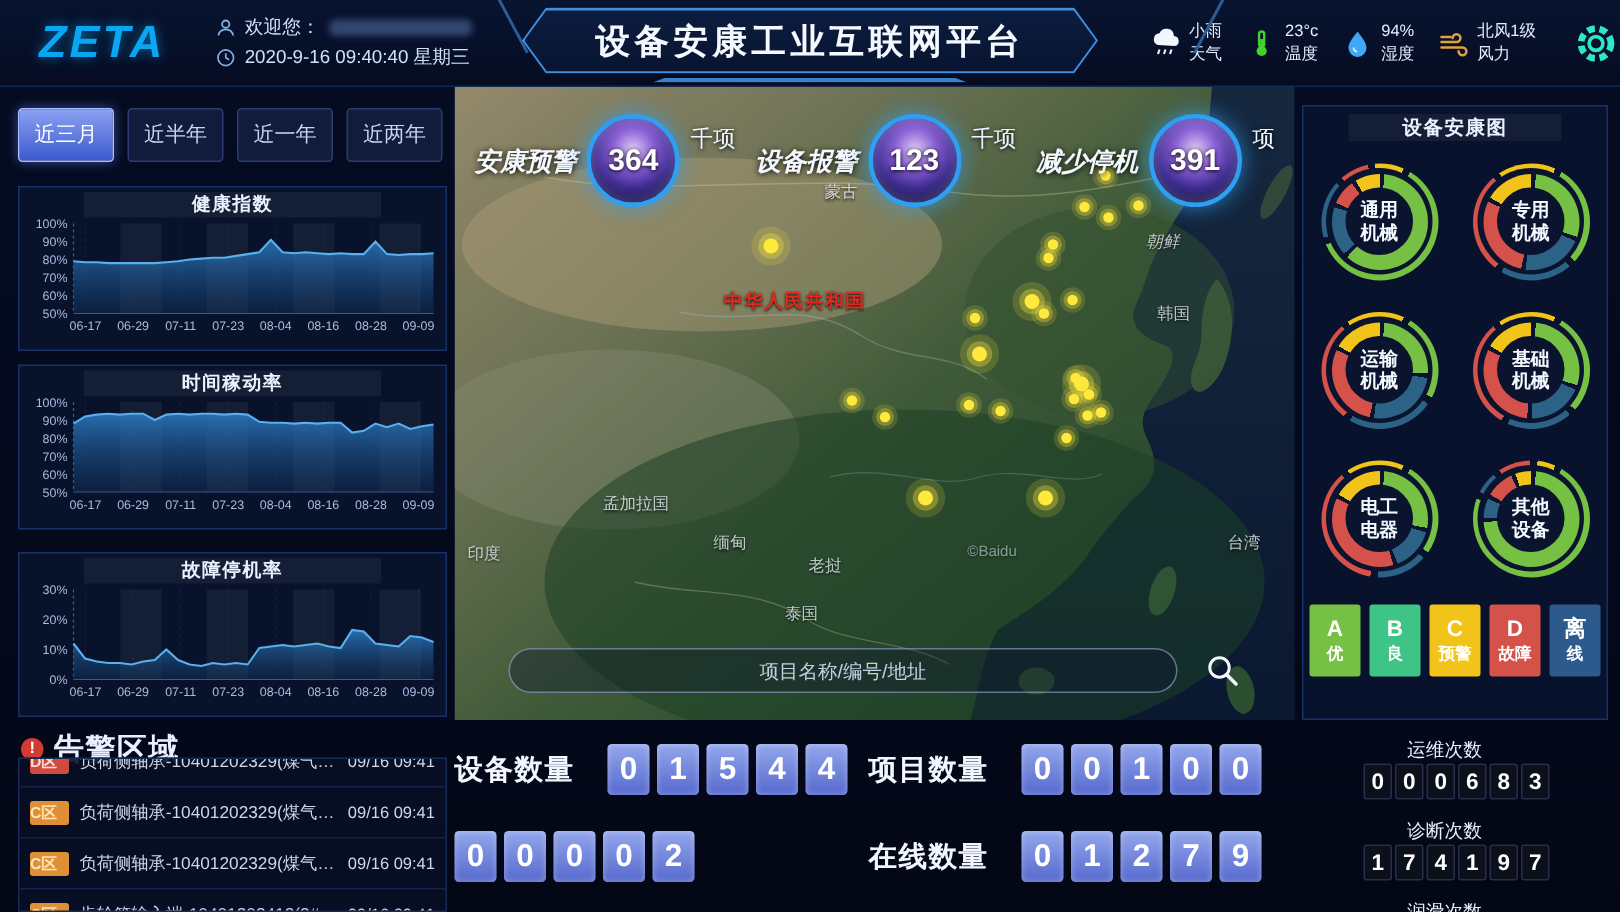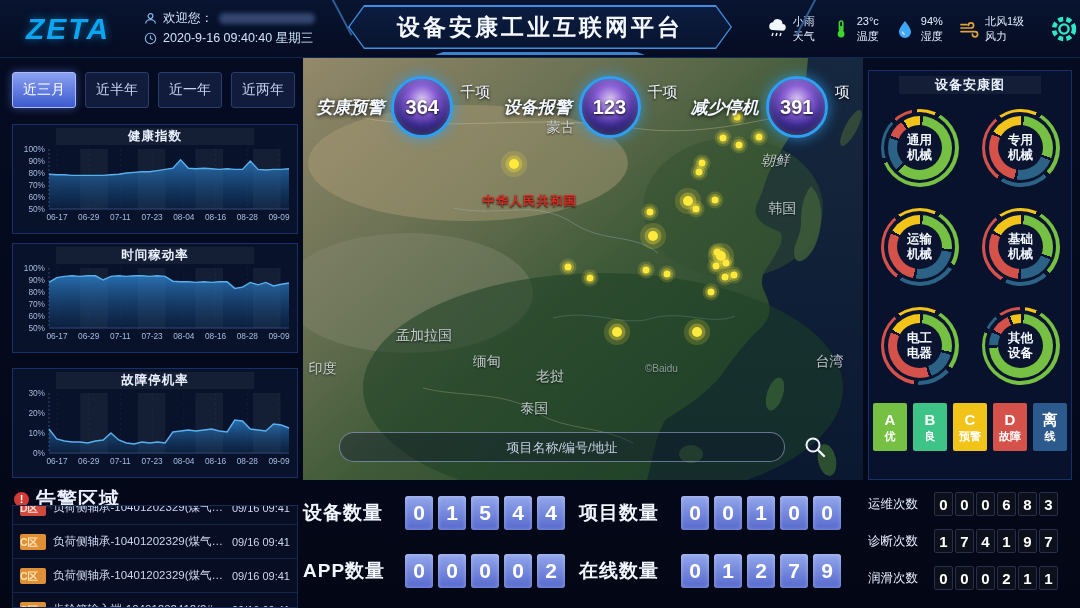--- a/index.html
+++ b/index.html
@@ -67,21 +67,21 @@
   .alert-zone { min-width:26px; height:16px; border-radius:2px; font-size:10.5px; font-weight:bold;
     text-align:left; line-height:16px; margin-right:7px; }
   .alert-text { flex:1; font-size:11.5px; color:#ccd6ec; white-space:nowrap;
     overflow:hidden; text-overflow:ellipsis; }
   .alert-time { margin-left:6px; font-size:11px; color:#ccd6ec; }
 
   
   .map { position:absolute; left:303px; top:58px; width:560px; height:422px;
     overflow:hidden; cursor:grab; background:#0d1f36; }
   .map-label { position:absolute; transform:translate(-50%,-50%);
-    font-size:14px; color:#e9eff6; opacity:.78; text-shadow:0 1px 2px #000; white-space:nowrap; }
+    font-size:11px; color:#e9eff6; opacity:.78; text-shadow:0 1px 2px #000; white-space:nowrap; }
   .map-label.country { font-size:12.5px; font-weight:bold; color:#e02a20; opacity:1; letter-spacing:1px; }
   .map-label.watermark { font-size:10px; color:#d8e2ee; opacity:.55; }
   .marker { position:absolute; transform:translate(-50%,-50%); width:7px; height:7px;
     border-radius:50%; background:#ffe93c; cursor:pointer;
     box-shadow:0 0 0 2.5px rgba(255,233,60,.3),0 0 0 5px rgba(255,233,60,.16); }
   .marker.big { width:10px; height:10px;
     box-shadow:0 0 0 3.5px rgba(255,233,60,.32),0 0 0 8px rgba(255,233,60,.17); }
 
   .stats-row { position:absolute; left:303px; top:68px; width:560px; height:78px;
     display:flex; justify-content:space-evenly; align-items:center; }
@@ -131,21 +131,21 @@
     align-items:center; justify-content:center; font-size:12.5px; font-weight:bold;
     color:#f4f8ff; line-height:1.2; z-index:3; }
   .legend-row { display:flex; justify-content:center; gap:6px; margin-top:8px; }
   .legend-badge { width:34px; height:48px; border-radius:2px; display:flex; flex-direction:column;
     align-items:center; justify-content:center; color:#fff; }
   .legend-top { font-size:15px; font-weight:bold; line-height:1.2; }
   .legend-bottom { font-size:11px; font-weight:bold; line-height:1.3; }
 
   
   .ops { position:absolute; left:868px; top:492px; width:206px; }
-  .ops-row { display:flex; align-items:center; margin-bottom:13px; }
+  .ops-row { display:flex; align-items:center; margin-bottom:13px;flex-direction:column; }
   .ops-label { width:66px; font-size:12.5px; color:#e8efff; }
   .ops-digits { display:flex; gap:2px; }
   .ops-digit { width:19px; height:24px; background:#0c101b; border:1px solid #272f4a;
     border-radius:2px; color:#fff; font-size:15px; font-weight:bold;
     text-align:center; line-height:23px; }
 </style>
 </head>
 <body>
 
 <div class="stage">
@@ -515,21 +515,20 @@
             <div class="digit">0</div>
             <div class="digit">0</div>
             <div class="digit">1</div>
             <div class="digit">0</div>
             <div class="digit">0</div>
           </div>
         </div>
       </div>
       <div class="cnt-row">
         <div class="cnt-group">
-          <div class="cnt-label">APP数量</div>
           <div class="digits">
             <div class="digit">0</div>
             <div class="digit">0</div>
             <div class="digit">0</div>
             <div class="digit">0</div>
             <div class="digit">2</div>
           </div>
         </div>
         <div class="cnt-group">
           <div class="cnt-label">在线数量</div>

